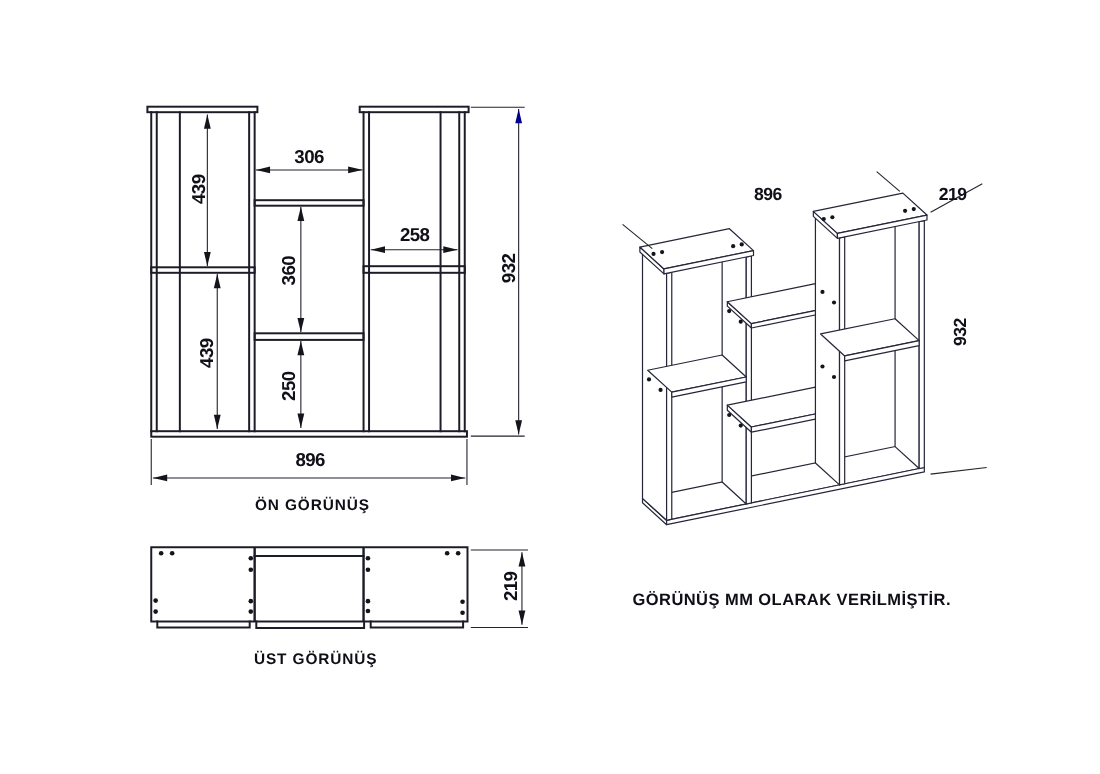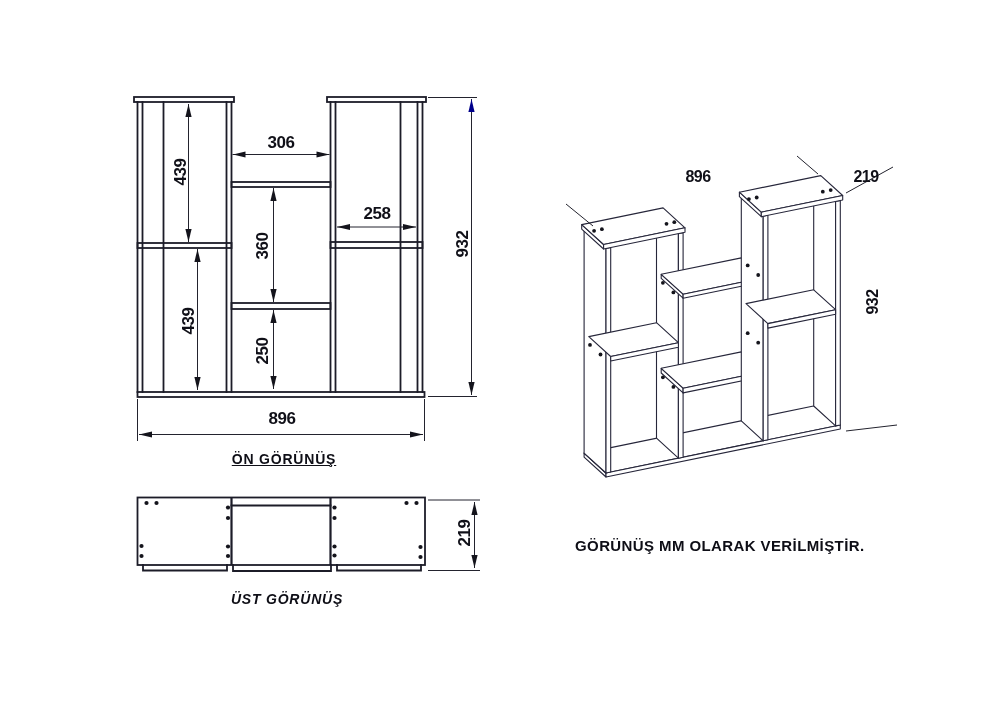--- a/index.html
+++ b/index.html
@@ -162,17 +162,17 @@
       <path class="dim" d="M818 174 L797 156"></path>
       <path class="dim" d="M846 193 L893 167"></path>
       <path class="dim" d="M846 431 L897 425"></path>
     </g>
     <text class="dimtxt dimtxt-iso" x="698" y="182">896</text>
     <text class="dimtxt dimtxt-iso" x="866" y="182">219</text>
     <text class="dimtxt dimtxt-iso" transform="rotate(-90 878 302)" x="878" y="302">932</text>
   </g>
 </svg>
 
-<div class="caption" style="left:284px;top:451px;text-decoration:underline;">ÖN GÖRÜNÜŞ</div>
-<div class="caption" style="left:287px;top:591px;font-style:italic;">ÜST GÖRÜNÜŞ</div>
+<div class="caption" style="left:284px;top:451px;">ÖN GÖRÜNÜŞ</div>
+<div class="caption" style="left:287px;top:591px;">ÜST GÖRÜNÜŞ</div>
 <div class="note" style="left:575px;top:537px;">GÖRÜNÜŞ MM OLARAK VERİLMİŞTİR.</div>
 
 </div>
 
 </body></html>

